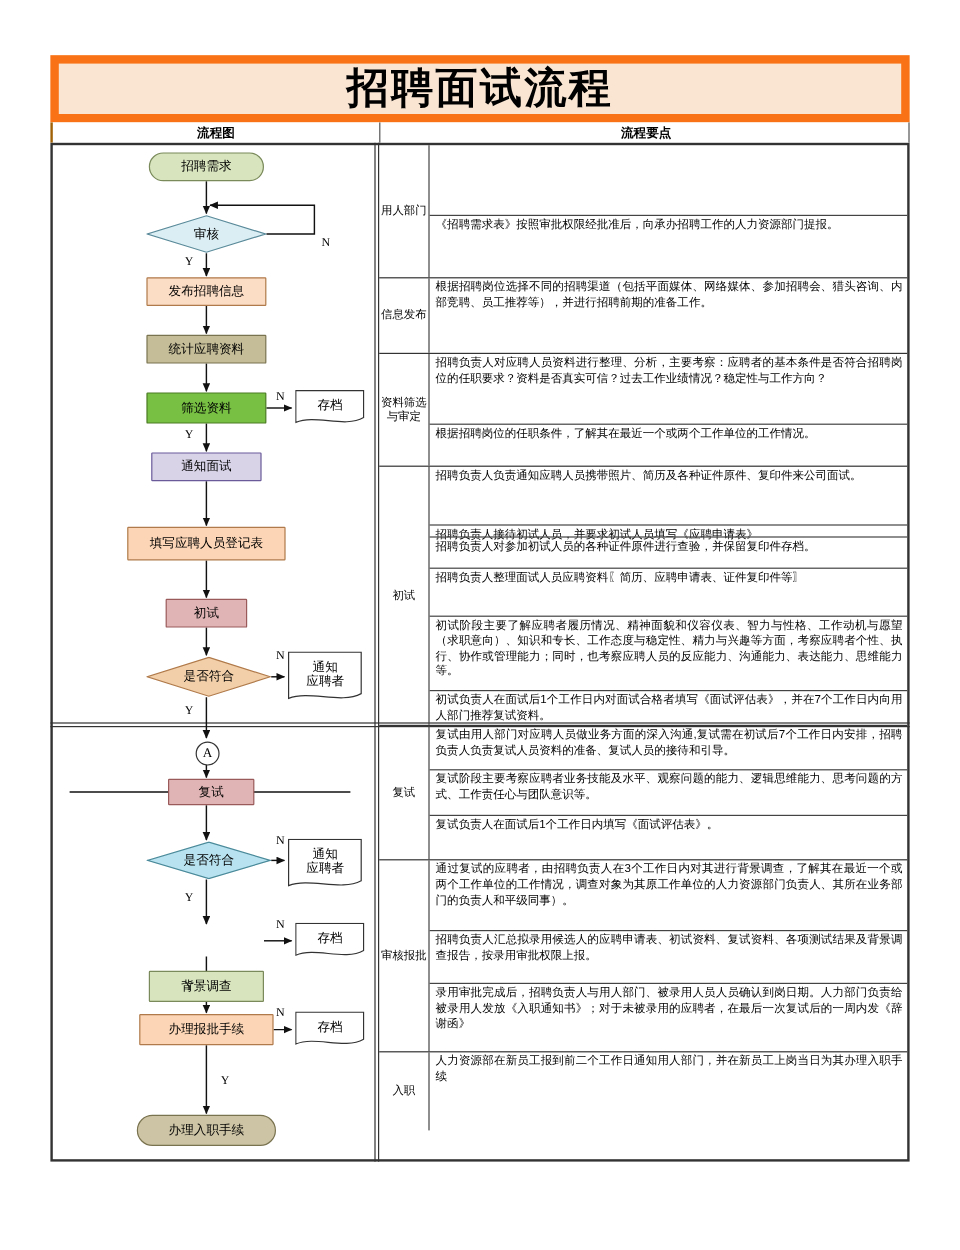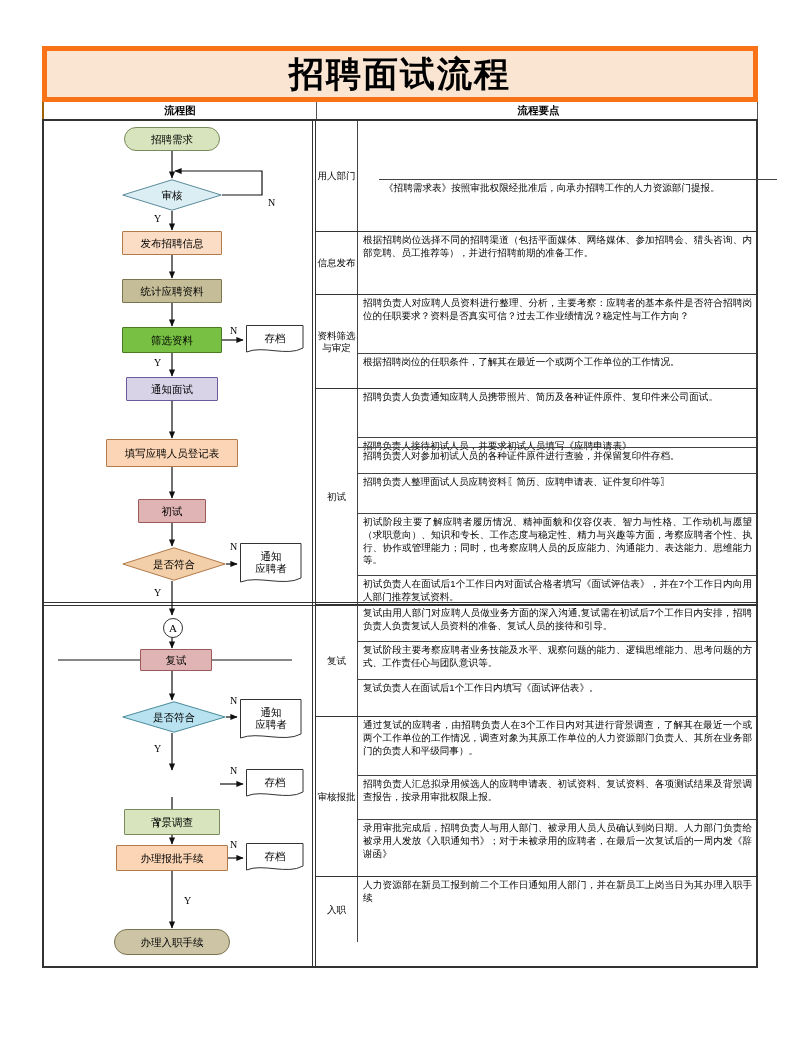--- a/index.html
+++ b/index.html
@@ -7,21 +7,21 @@
     width:800px;height:1042px;
     font-family:"Liberation Sans","DejaVu Sans",sans-serif;
     color:#000;
     -webkit-font-smoothing:antialiased;
   }
   .page{position:relative;width:800px;height:1042px;overflow:hidden;}
 
   
   .title-banner{
     position:absolute;left:42px;top:46px;width:716px;height:56px;
-    background:#fae5d3;border:5px solid #f97316;
+    background:#fae5d3;border:7px solid #f97316;
     display:flex;align-items:center;justify-content:center;
     box-sizing:border-box;
   }
   .title-banner .t{
     font-family:"DejaVu Sans","Liberation Sans",sans-serif;
     font-size:35px;font-weight:700;letter-spacing:2px;line-height:1;
   }
 
   
   .hdr{
@@ -262,21 +262,21 @@
         <div class="edgelbl" style="left: 110px; top: 696px;">Y</div>
         <div class="edgelbl" style="left: 186px; top: 718px;">N</div>
         <div class="edgelbl" style="left: 140px; top: 774px;">Y</div>
       </div>
   </div>
 
   <div class="tbl" id="tbl">
       <div class="grp" style="top: 0px; height: 110px;">
         <div class="grp-label">用人部门</div>
         <div class="grp-rows">
-          <div class="row divider" style="top: 58px; height: 52px; margin-left: 21px;">《招聘需求表》按照审批权限经批准后，向承办招聘工作的人力资源部门提报。</div>
+          <div class="row divider" style="top: 58px; height: 52px;">《招聘需求表》按照审批权限经批准后，向承办招聘工作的人力资源部门提报。</div>
         </div>
       </div>
       <div class="grp divider-top" style="top: 110px; height: 63px;">
         <div class="grp-label">信息发布</div>
         <div class="grp-rows">
           <div class="row" style="top: 0px; height: 63px;">根据招聘岗位选择不同的招聘渠道（包括平面媒体、网络媒体、参加招聘会、猎头咨询、内部竞聘、员工推荐等），并进行招聘前期的准备工作。</div>
         </div>
       </div>
       <div class="grp divider-top" style="top: 173px; height: 94px;">
         <div class="grp-label">资料筛选与审定</div>

